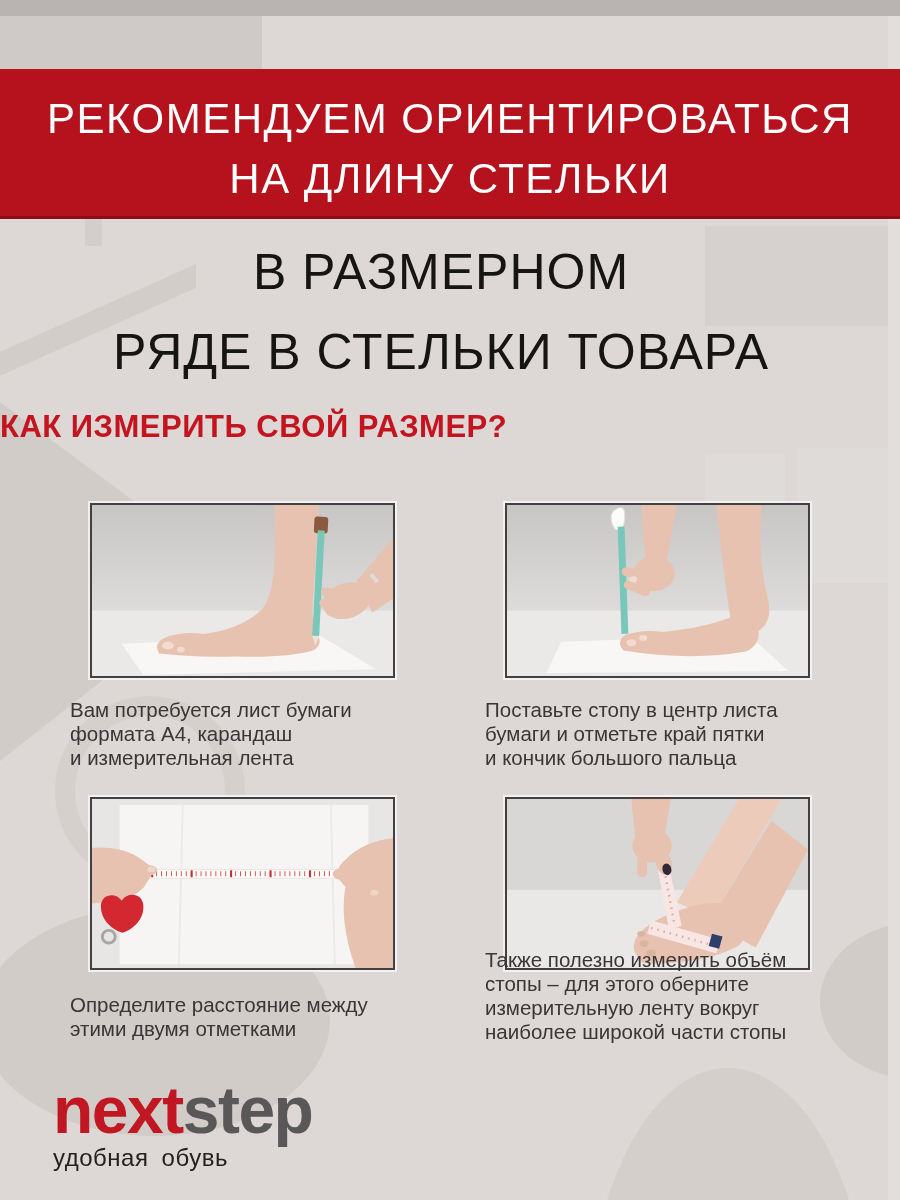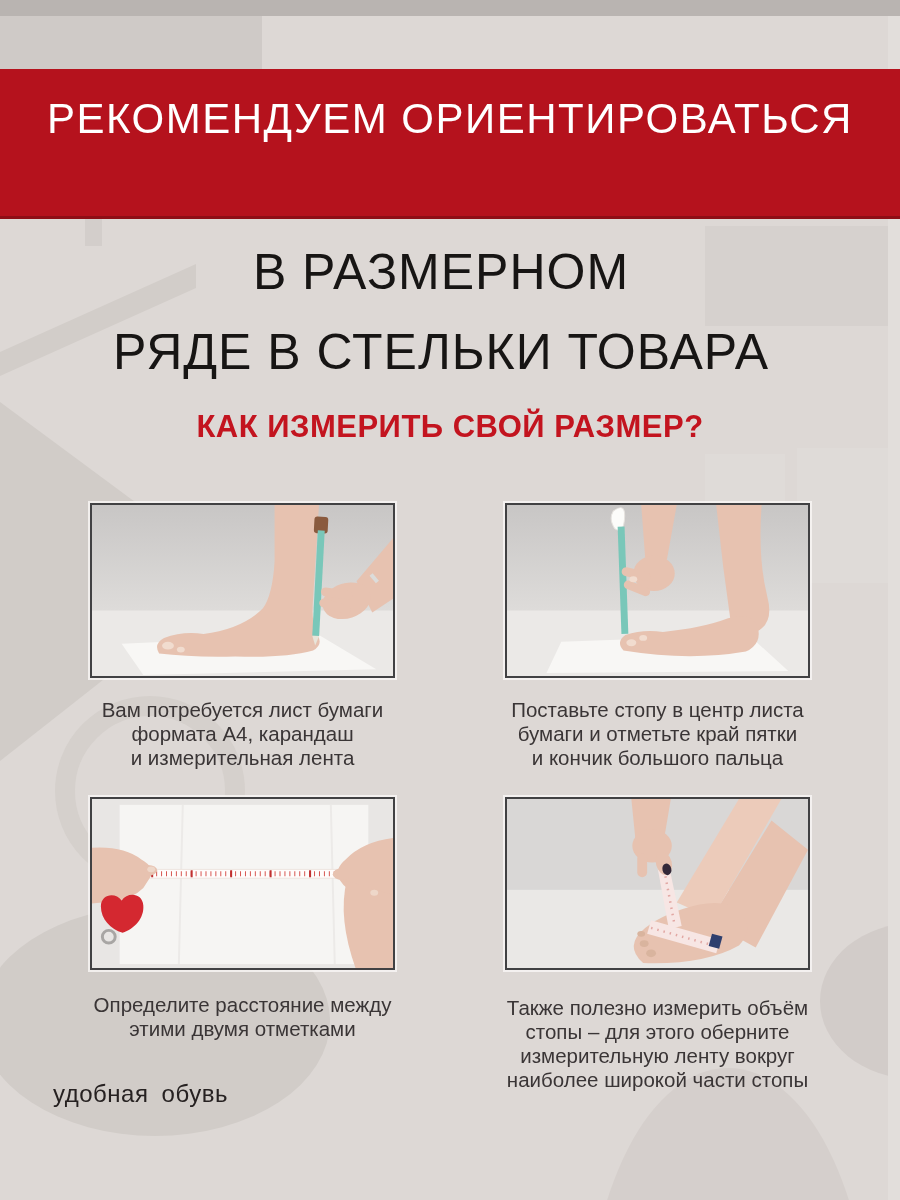--- a/index.html
+++ b/index.html
@@ -15,41 +15,41 @@
     background:#b5121d;color:#ffffff;text-align:center;
     padding-top:20px;box-sizing:border-box;
     border-bottom:3px solid #8e0e16;
   }
   .banner-line{font-size:42px;line-height:60px;font-weight:400;letter-spacing:1.5px;}
   .subtitle{
     position:absolute;top:216px;left:0;width:882px;text-align:center;
     color:#171514;font-size:50px;line-height:80px;font-weight:400;letter-spacing:1px;
   }
   .question{
-    position:absolute;top:392px;left:0;width:900px;text-align:center;
+    position:absolute;top:392px;left:0;width:900px;
     color:#c3141f;font-size:31px;line-height:38px;font-weight:700;letter-spacing:.5px;
   }
   .photo{
     position:absolute;width:305px;height:175px;box-sizing:border-box;
     border:2px solid #414143;background:#d8d6d4;
     box-shadow:0 0 0 2px rgba(250,248,246,.8);
   }
   .photo svg{display:block;width:100%;height:100%;}
   .p1{left:90px;top:487px;}
   .p2{left:505px;top:487px;}
   .p3{left:90px;top:781px;height:173px;}
   .p4{left:505px;top:781px;height:173px;}
   .caption{
-    position:absolute;width:345px;text-align:center;color:#3a3536;
+    position:absolute;width:345px;color:#3a3536;
     font-size:20.5px;line-height:24px;font-weight:400;white-space:pre-line;
   }
   .c1{left:70px;top:682px;}
   .c2{left:485px;top:682px;}
   .c3{left:70px;top:977px;}
-  .c4{left:485px;top:980px;}
+  .c4{left:485px;top:932px;}
   .logo{position:absolute;left:53px;top:1062px;}
   .logo-word{font-size:66px;line-height:64px;font-weight:700;letter-spacing:-1.5px;}
   .logo-next{color:#c01722;}
   .logo-step{color:#595757;}
   .logo-tagline{
     margin-top:2px;color:#262121;font-size:24px;font-weight:400;letter-spacing:.5px;
     word-spacing:6px;
   }
 </style>
 </head>
@@ -67,20 +67,21 @@
     <ellipse cx="728" cy="1330" rx="142" ry="278" fill="#d5cfcc"></ellipse>
     <rect x="705" y="210" width="185" height="100" fill="#d6d1ce"></rect>
     <rect x="705" y="438" width="80" height="125" fill="#dfdbd8"></rect>
     <rect x="797" y="432" width="93" height="135" fill="#dfdbd8"></rect>
     <ellipse cx="915" cy="985" rx="95" ry="78" fill="#d2ccc9"></ellipse>
     <rect x="888" y="0" width="12" height="1200" fill="#e2dedb"></rect>
   </svg>
 
   <header class="banner">
     <div class="banner-line">РЕКОМЕНДУЕМ ОРИЕНТИРОВАТЬСЯ</div>
+    <div class="banner-line">НА ДЛИНУ СТЕЛЬКИ</div>
   </header>
 
   <div class="subtitle">
     <div>В РАЗМЕРНОМ</div>
     <div>РЯДЕ В СТЕЛЬКИ ТОВАРА</div>
   </div>
 
   <div class="question">КАК ИЗМЕРИТЬ СВОЙ РАЗМЕР?</div>
 
   <div class="photo p1">
@@ -198,16 +199,17 @@
 этими двумя отметками</div>
   <div class="caption c2">Поставьте стопу в центр листа
 бумаги и отметьте край пятки
 и кончик большого пальца</div>
   <div class="caption c4">Также полезно измерить объём
 стопы – для этого оберните
 измерительную ленту вокруг
 наиболее широкой части стопы</div>
 
   <div class="logo">
+    <div class="logo-word"><span class="logo-next">next</span><span class="logo-step">step</span></div>
     <div class="logo-tagline">удобная обувь</div>
   </div>
 
 </div>
 
 </body></html>

